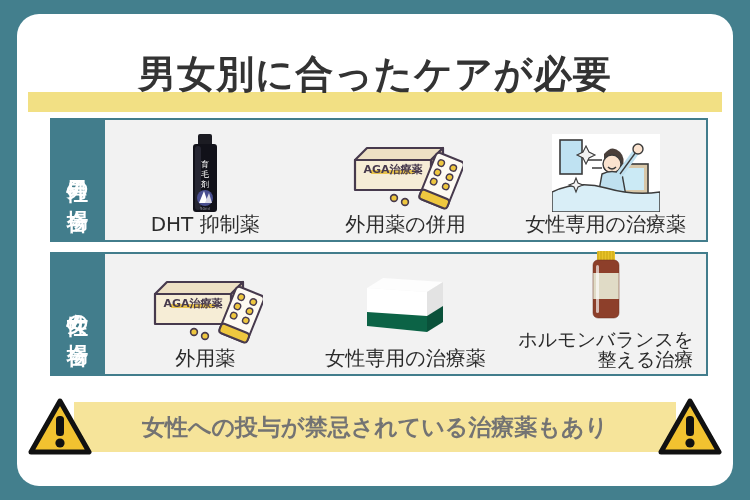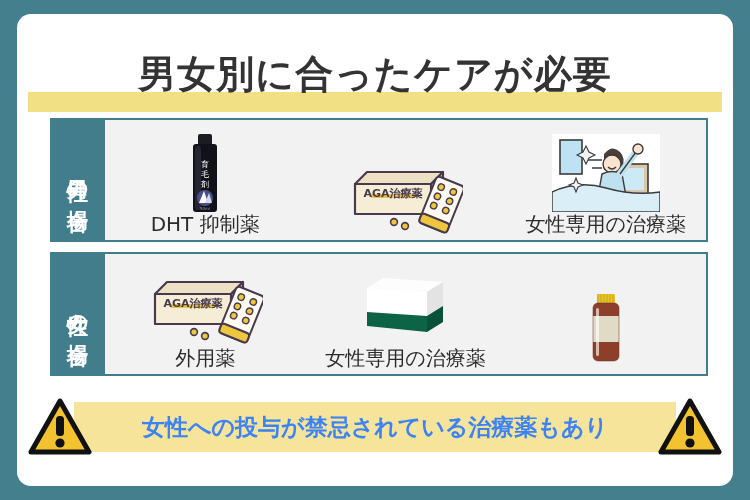--- a/index.html
+++ b/index.html
@@ -20,21 +20,21 @@
     background: #437f8d;
     box-sizing: border-box;
   }
   .card {
     position: absolute;
     left: 17px;
     top: 14px;
     width: 716px;
     height: 472px;
     background: #ffffff;
-    border-radius: 14px;
+    border-radius: 22px;
     box-sizing: border-box;
     overflow: hidden;
   }
 
   
   .title-wrap {
     position: absolute;
     left: 0;
     top: 30px;
     width: 716px;
@@ -147,21 +147,21 @@
   .footer-text {
     position: absolute;
     left: 46px;
     top: 4px;
     width: 602px;
     height: 50px;
     line-height: 50px;
     text-align: center;
     font-size: 23px;
     font-weight: bold;
-    color: #3b82f6;
+    color: #737373;
     white-space: nowrap;
   }
   .warn {
     position: absolute;
     top: 0;
     width: 64px;
     height: 58px;
   }
   .warn-left { left: 0; }
   .warn-right { right: 0; }
@@ -221,20 +221,21 @@
                 <circle cx="101" cy="31" r="3.2" fill="#eec73f" stroke="#473a4d" stroke-width="1.4"></circle>
                 <circle cx="88" cy="41" r="3.2" fill="#eec73f" stroke="#473a4d" stroke-width="1.4"></circle>
                 <circle cx="101" cy="41" r="3.2" fill="#eec73f" stroke="#473a4d" stroke-width="1.4"></circle>
                 <circle cx="88" cy="51" r="3.2" fill="#eec73f" stroke="#473a4d" stroke-width="1.4"></circle>
                 <circle cx="101" cy="51" r="3.2" fill="#eec73f" stroke="#473a4d" stroke-width="1.4"></circle>
               </g>
               <circle cx="47" cy="64" r="3.4" fill="#eec73f" stroke="#473a4d" stroke-width="1.6"></circle>
               <circle cx="58" cy="68" r="3.4" fill="#eec73f" stroke="#473a4d" stroke-width="1.6"></circle>
             </svg>
           </div>
+          <div class="cell-label">外用薬の併用</div>
         </div>
 
         <div class="cell">
           <div class="cell-art">
             <svg width="108" height="78" viewBox="0 0 108 78">
               <rect x="0" y="0" width="108" height="78" fill="#ffffff"></rect>
               <rect x="8" y="6" width="22" height="34" fill="#bfe2f2" stroke="#3b3b3b" stroke-width="1.6"></rect>
               <rect x="62" y="30" width="34" height="34" fill="#d8c7a8" stroke="#3b3b3b" stroke-width="1.6"></rect>
               <path d="M62 34 h30 v22 h-30 z" fill="#cbeaf5"></path>
               <path d="M52 20 q8 -10 16 -2 q6 6 2 16 l-18 2 z" fill="#4a3f3a"></path>
@@ -306,20 +307,22 @@
           <div class="cell-art">
             <svg width="44" height="78" viewBox="0 0 44 78">
               <rect x="13" y="2" width="18" height="10" rx="1.5" fill="#e8c32a"></rect>
               <path d="M14 2 v10 M17 2 v10 M20 2 v10 M23 2 v10 M26 2 v10 M29 2 v10" stroke="#c9a515" stroke-width="1"></path>
               <rect x="9" y="11" width="26" height="58" rx="5" fill="#8d3f2a"></rect>
               <rect x="9" y="24" width="26" height="26" fill="#e0dbc6"></rect>
               <rect x="9" y="11" width="26" height="58" rx="5" fill="none" stroke="#6e2f1f" stroke-width="1" opacity="0.5"></rect>
               <rect x="12" y="16" width="3" height="48" rx="1.5" fill="#ffffff" opacity="0.65"></rect>
             </svg>
           </div>
+          <div class="cell-label two-line">ホルモンバランスを
+整える治療</div>
         </div>
 
       </div>
     </div>
 
     <div class="footer">
       <div class="footer-bar"></div>
       <div class="warn warn-left">
         <svg width="64" height="58" viewBox="0 0 64 58">
           <path d="M32 3 L61 54 L3 54 Z" fill="#f2c230" stroke="#111111" stroke-width="5" stroke-linejoin="round"></path>

